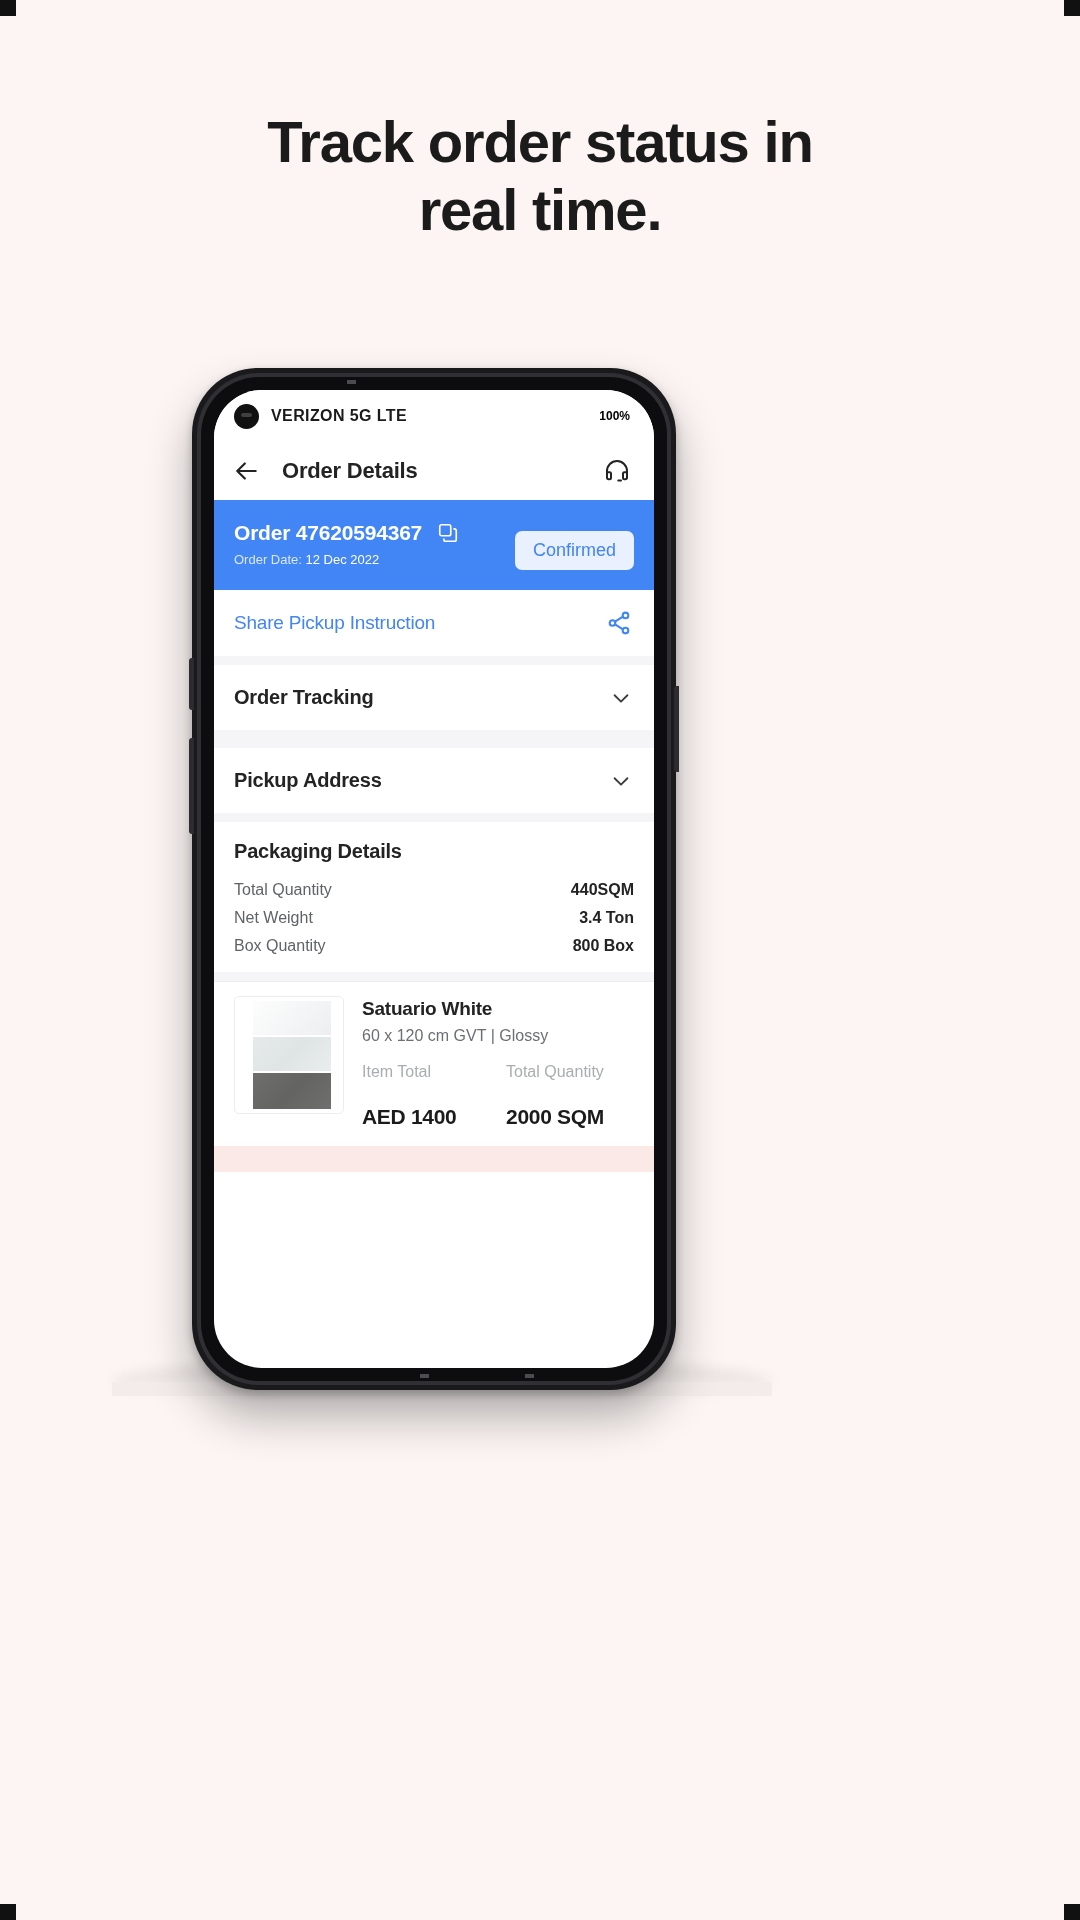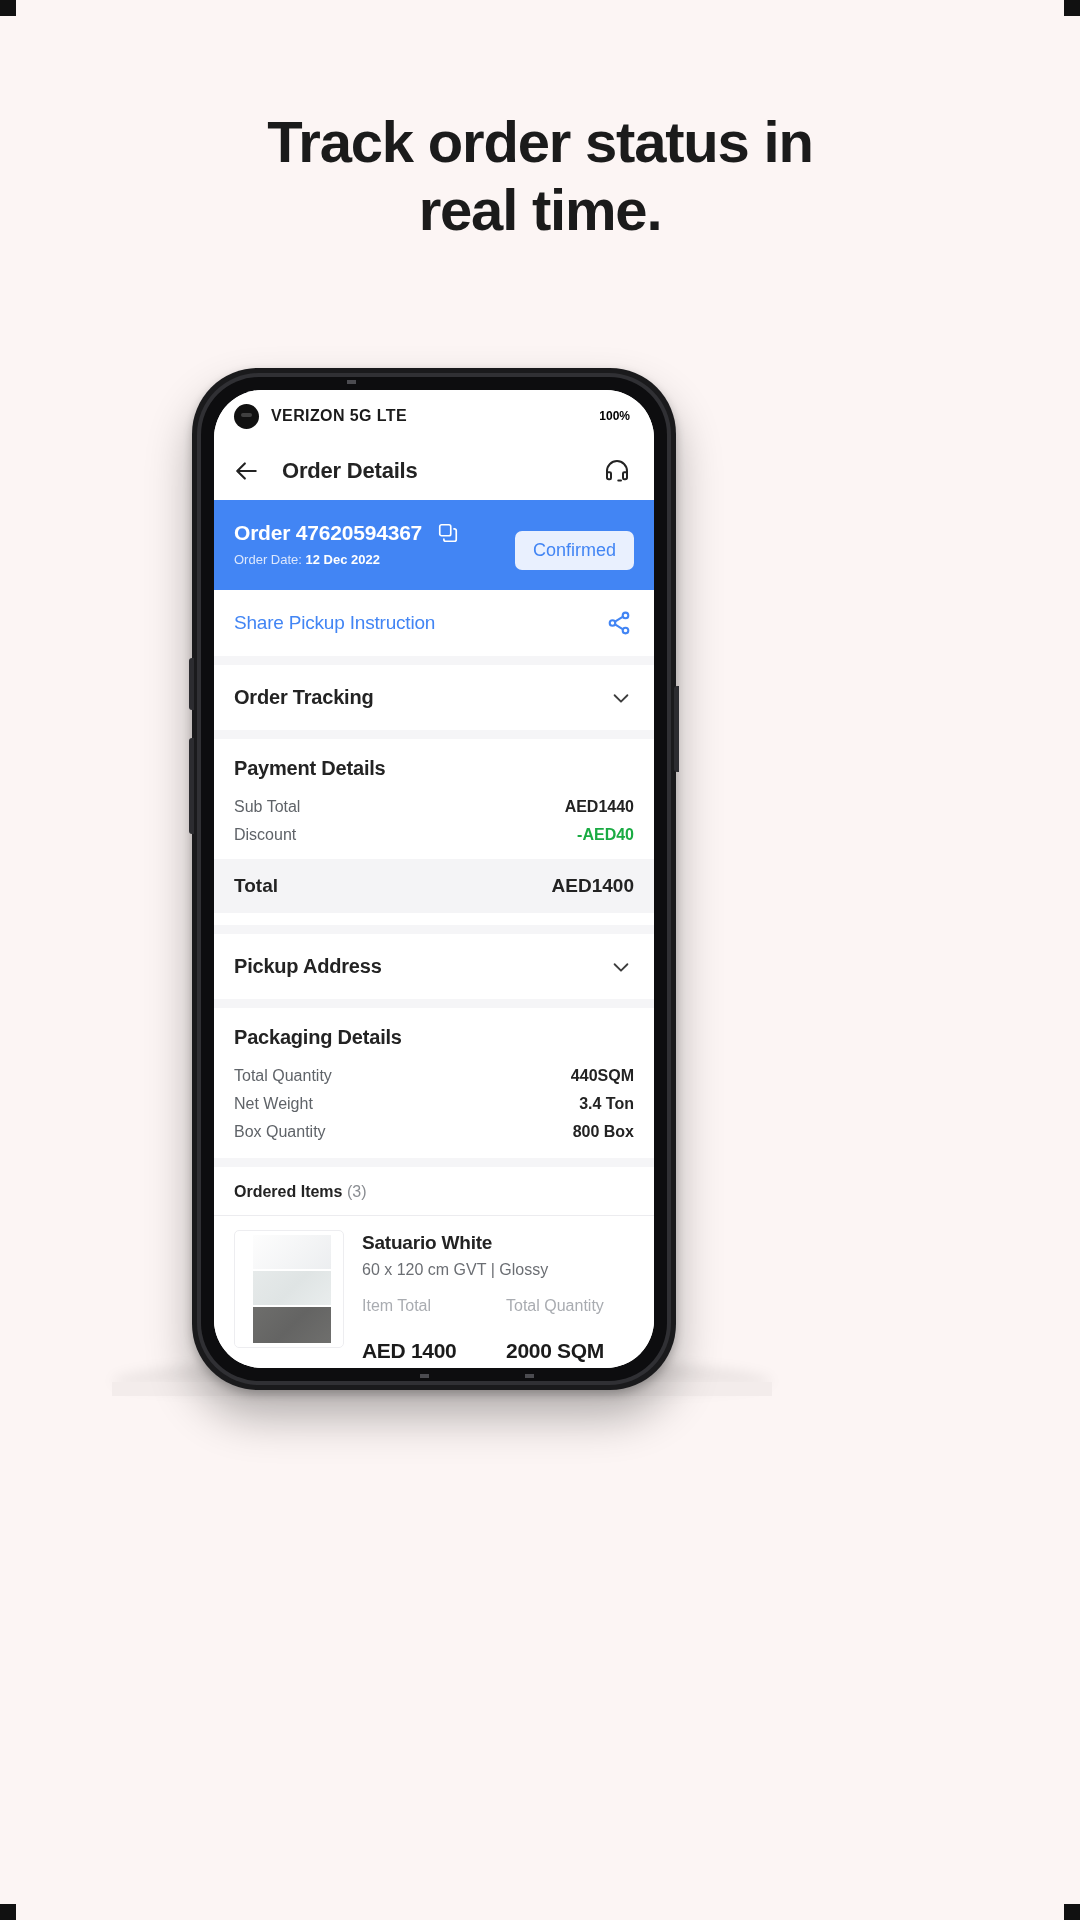--- a/index.html
+++ b/index.html
@@ -105,21 +105,21 @@
   
   .order-banner {
     background:#4285f4;
     padding:21px 20px 20px 20px;
     display:flex; align-items:flex-start; justify-content:space-between;
   }
   .order-no-row { display:flex; align-items:center; gap:15px; }
   .order-no { font-size:21px; font-weight:600; color:#fff; letter-spacing:-0.2px; }
   .copy-icon { width:22px; height:22px; }
   .order-date { margin-top:7px; font-size:13px; color:#dbe7fd; }
-  .order-date b { color:#ffffff; font-weight:700; }
+  .order-date b { color:#ffffff; font-weight:400; }
   .status-badge {
     background:#e9f0fe; color:#4285f4;
     font-size:18px; font-weight:500;
     padding:9px 18px; border-radius:7px;
     white-space:nowrap; margin-top:10px;
   }
 
   
   .sep { height:9px; background:#f5f5f7; }
   .hair { height:1px; background:#ececef; }
@@ -286,35 +286,20 @@
     <div class="accordion">
       <span class="acc-title">Order Tracking</span>
       <span class="chev">
         <svg viewBox="0 0 24 24" width="22" height="22" fill="none" stroke="#3c3c3c" stroke-width="2" stroke-linecap="round" stroke-linejoin="round">
           <polyline points="5,9 12,16 19,9"></polyline>
         </svg>
       </span>
     </div>
     <div class="sep"></div>
 
-    <div class="section">
-      <div class="section-title">Payment Details</div>
-      <div class="kv">
-        <span class="k">Sub Total</span>
-        <span class="v">AED1440</span>
-      </div>
-      <div class="kv">
-        <span class="k">Discount</span>
-        <span class="v green">-AED40</span>
-      </div>
-      <div class="total-row">
-        <span class="k">Total</span>
-        <span class="v">AED1400</span>
-      </div>
-    </div>
     <div class="sep"></div>
 
     <div class="accordion">
       <span class="acc-title">Pickup Address</span>
       <span class="chev">
         <svg viewBox="0 0 24 24" width="22" height="22" fill="none" stroke="#3c3c3c" stroke-width="2" stroke-linecap="round" stroke-linejoin="round">
           <polyline points="5,9 12,16 19,9"></polyline>
         </svg>
       </span>
     </div>
@@ -330,24 +315,20 @@
         <span class="k">Net Weight</span>
         <span class="v">3.4 Ton</span>
       </div>
       <div class="kv">
         <span class="k">Box Quantity</span>
         <span class="v">800 Box</span>
       </div>
     </div>
     <div class="sep"></div>
 
-    <div class="ordered-head">
-      <span>Ordered Items</span>
-      <span class="count">(3)</span>
-    </div>
     <div class="hair"></div>
 
     <div class="product-card">
       <div class="thumb">
         <div class="thumb-inner">
           <div class="tile a"></div>
           <div class="tile b"></div>
           <div class="tile c"></div>
         </div>
       </div>

